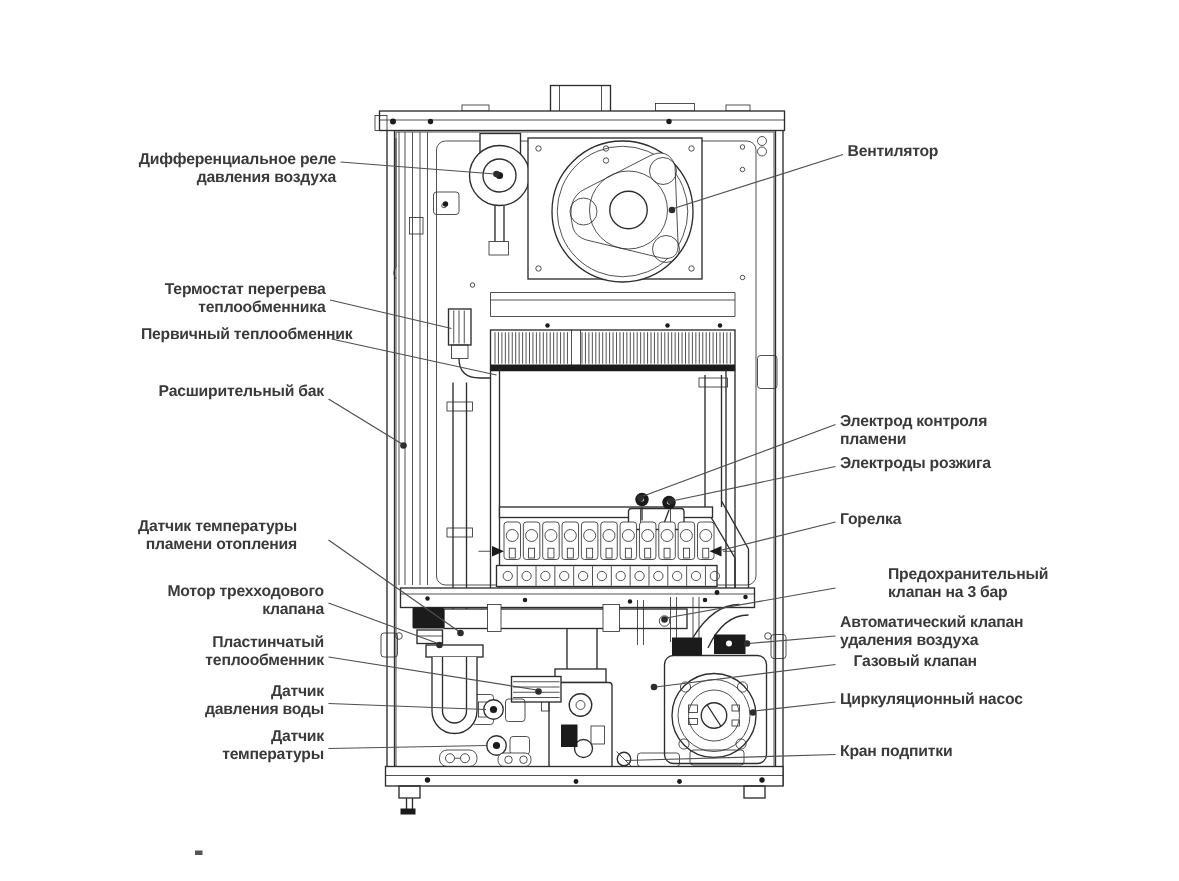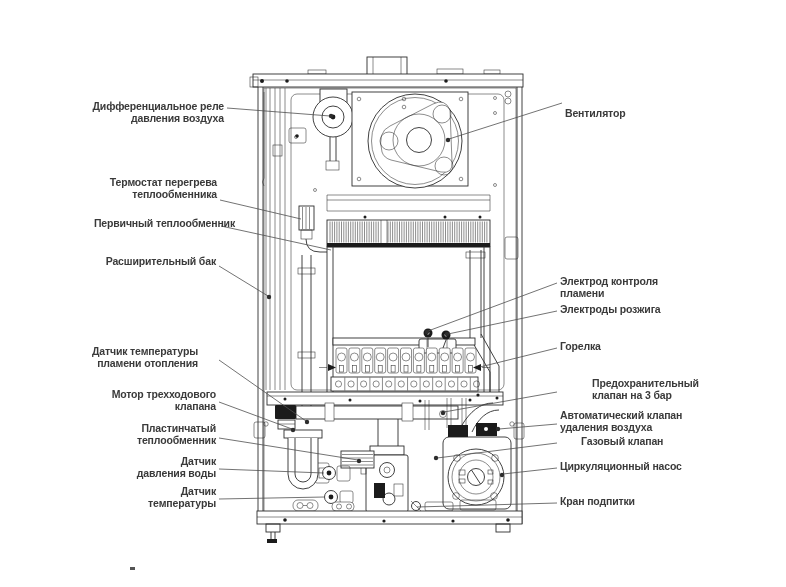--- a/index.html
+++ b/index.html
@@ -400,21 +400,21 @@
         <circle cx="502" cy="475" r="2.2" class="dot"></circle>
         <polyline points="557,503 417,507" class="leader"></polyline>
       </g>
   </svg>
 
   <div id="callout-layer">
       <div class="callout align-right" style="right: 562px; top: 101px;">
         <div>Дифференциальное реле</div>
         <div>давления воздуха</div>
       </div>
-      <div class="callout align-right" style="right: 569px; top: 177px;">
+      <div class="callout align-right" style="right: 569px; top: 188px;">
         <div>Термостат перегрева</div>
         <div>теплообменника</div>
       </div>
       <div class="callout align-right" style="right: 551px; top: 218px;">
         <div>Первичный теплообменник</div>
       </div>
       <div class="callout align-right" style="right: 570px; top: 256px;">
         <div>Расширительный бак</div>
       </div>
       <div class="callout align-right" style="right: 588px; top: 346px;">
@@ -430,42 +430,42 @@
         <div>теплообменник</div>
       </div>
       <div class="callout align-right" style="right: 570px; top: 456px;">
         <div>Датчик</div>
         <div>давления воды</div>
       </div>
       <div class="callout align-right" style="right: 570px; top: 486px;">
         <div>Датчик</div>
         <div>температуры</div>
       </div>
-      <div class="callout align-left" style="left: 565px; top: 108px;">
+      <div class="callout align-left" style="left: 565px; top: 96px;">
         <div>Вентилятор</div>
       </div>
       <div class="callout align-left" style="left: 560px; top: 276px;">
         <div>Электрод контроля</div>
         <div>пламени</div>
       </div>
       <div class="callout align-left" style="left: 560px; top: 304px;">
         <div>Электроды розжига</div>
       </div>
       <div class="callout align-left" style="left: 560px; top: 341px;">
         <div>Горелка</div>
       </div>
       <div class="callout align-left" style="left: 560px; top: 378px; margin-left: 32px;">
         <div>Предохранительный</div>
         <div>клапан на 3 бар</div>
       </div>
       <div class="callout align-left" style="left: 560px; top: 410px;">
         <div>Автоматический клапан</div>
         <div>удаления воздуха</div>
       </div>
-      <div class="callout align-left" style="left: 560px; top: 436px; padding-left: 21px;">
+      <div class="callout align-left" style="left: 548px; top: 436px; padding-left: 21px;">
         <div>Газовый клапан</div>
       </div>
       <div class="callout align-left" style="left: 560px; top: 461px;">
         <div>Циркуляционный насос</div>
       </div>
       <div class="callout align-left" style="left: 560px; top: 496px;">
         <div>Кран подпитки</div>
       </div>
     </div>
 

